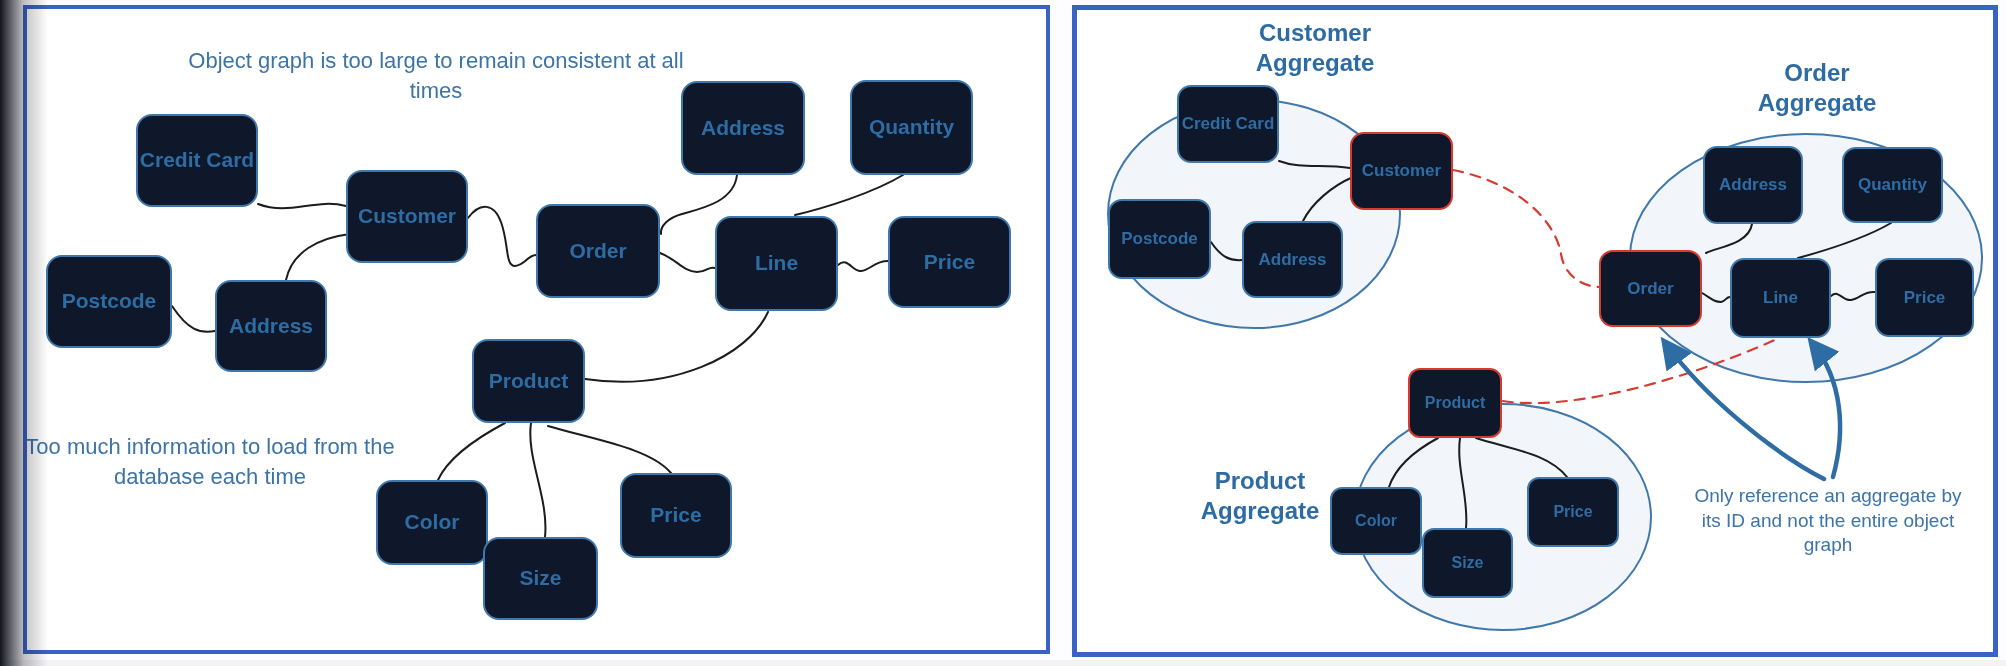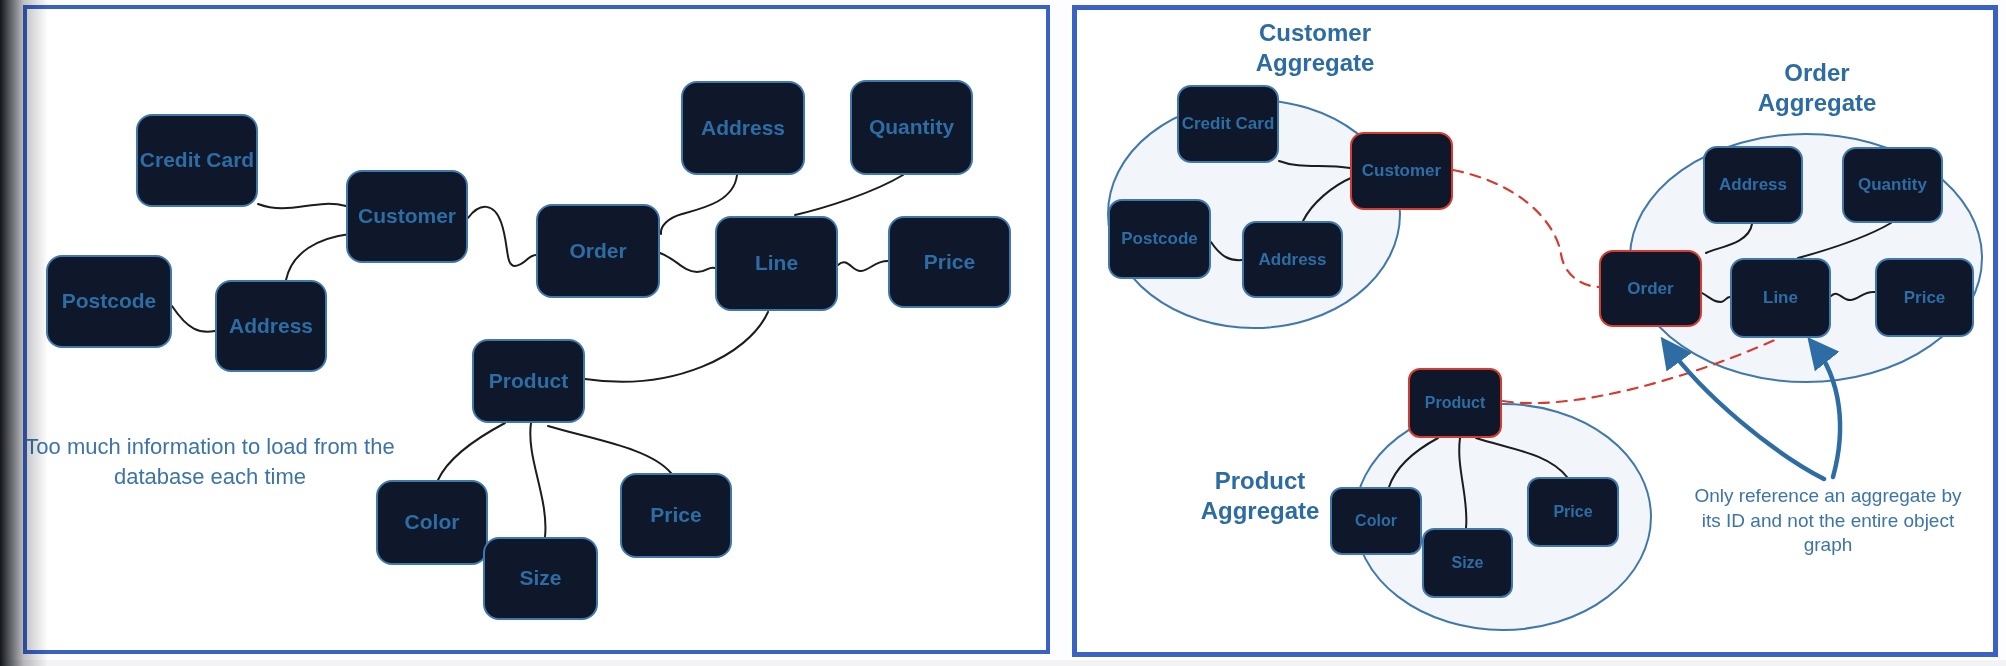--- a/index.html
+++ b/index.html
@@ -103,20 +103,21 @@
       <path d="M1453,170 C1523,184 1556,224 1561,254 C1564,274 1580,286 1599,287"></path>
       <path d="M1503,401 C1572,412 1690,378 1777,339"></path>
     </g>
 
     <g fill="none" stroke="#2e6da4" stroke-width="4.5" stroke-linecap="round">
       <path d="M1824,479 C1772,452 1704,396 1666,344" marker-end="url(#arrowhead)"></path>
       <path d="M1833,477 C1846,430 1842,380 1813,344" marker-end="url(#arrowhead)"></path>
     </g>
   </svg>
 
+  <div class="annotation" style="left:186px; top:46px; width:500px;">Object graph is too large to remain consistent at all times</div>
   <div class="annotation" style="left:10px; top:432px; width:400px;">Too much information to load from the database each time</div>
 
   <div class="node lp" style="left:136px; top:114px; width:122px; height:93px;">
     <span class="node-label">Credit Card</span>
     </div>
   <div class="node lp" style="left:346px; top:170px; width:122px; height:93px;">
     <span class="node-label">Customer</span>
     </div>
   <div class="node lp" style="left:46px; top:255px; width:126px; height:93px;">
     <span class="node-label">Postcode</span>

